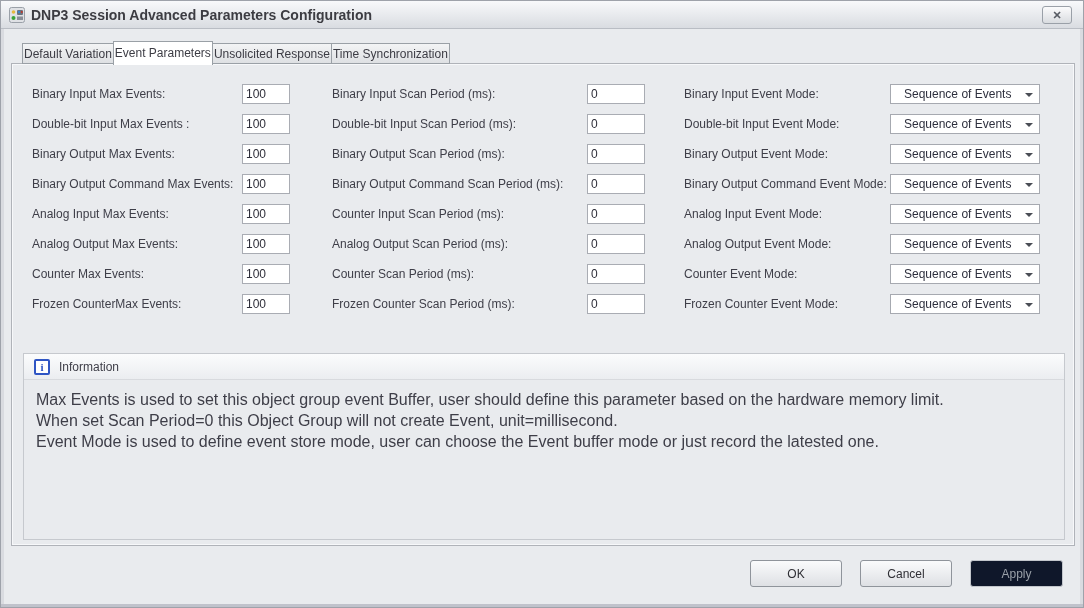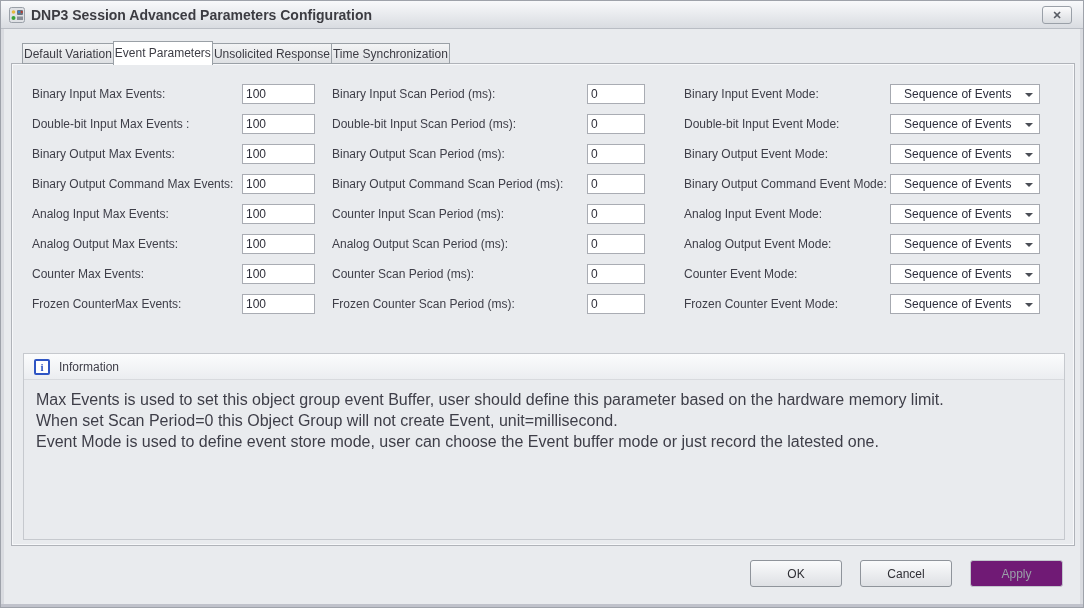--- a/index.html
+++ b/index.html
@@ -56,21 +56,21 @@
 
   
   .form-row { position:absolute; left:0; width:100%; height:20px; }
   .lbl { position:absolute; top:0; font-size:12px; color:#3e3e48; line-height:20px; white-space:nowrap; }
   .c1 { left:20px; } .c2 { left:320px; } .c3 { left:672px; }
   .field {
     position:absolute; top:0; height:20px;
     border:1px solid #a9acb3; background:#fff;
     font-family:inherit; font-size:12px; color:#2d2d38; padding:0 3px;
   }
-  .c1f { left:230px; width:73px; }
+  .c1f { left:230px; width:48px; }
   .c2f { left:575px; width:58px; }
   .combo {
     position:absolute; left:878px; top:0; width:150px; height:20px;
     border:1px solid #a6a9b0; background:#fff;
   }
   .combo-text { position:absolute; left:13px; top:0; line-height:18px; font-size:12px; color:#2d2f3d; white-space:nowrap; }
   .combo-arrow {
     position:absolute; right:6px; top:8px; width:0; height:0;
     border-left:4px solid transparent; border-right:4px solid transparent;
     border-top:4px solid #4a4d55;
@@ -98,21 +98,21 @@
 
   
   .btn {
     position:absolute; top:559px; height:27px;
     border:1px solid #8f949b; border-radius:3px;
     background:linear-gradient(#fafbfc,#dee0e4);
     font-family:inherit; font-size:12px; color:#2f2f35; text-align:center; padding:0;
   }
   .btn-ok     { left:749px; width:92px; }
   .btn-cancel { left:859px; width:92px; }
-  .btn-apply  { left:969px; width:93px; background:#701a75; border-color:#c2c6cc; color:#9aa0a8; }
+  .btn-apply  { left:969px; width:93px; background:#0f172a; border-color:#c2c6cc; color:#9aa0a8; }
 </style>
 </head>
 <body>
 
 <div class="window">
 
   <div class="titlebar">
     <svg class="app-icon" viewBox="0 0 16 16">
       <rect x="0.5" y="0.5" width="15" height="15" rx="2" fill="#dfe1e5" stroke="#9aa0a8"></rect>
       <rect x="8" y="3" width="6" height="5" rx="1" fill="#6b7280"></rect>

